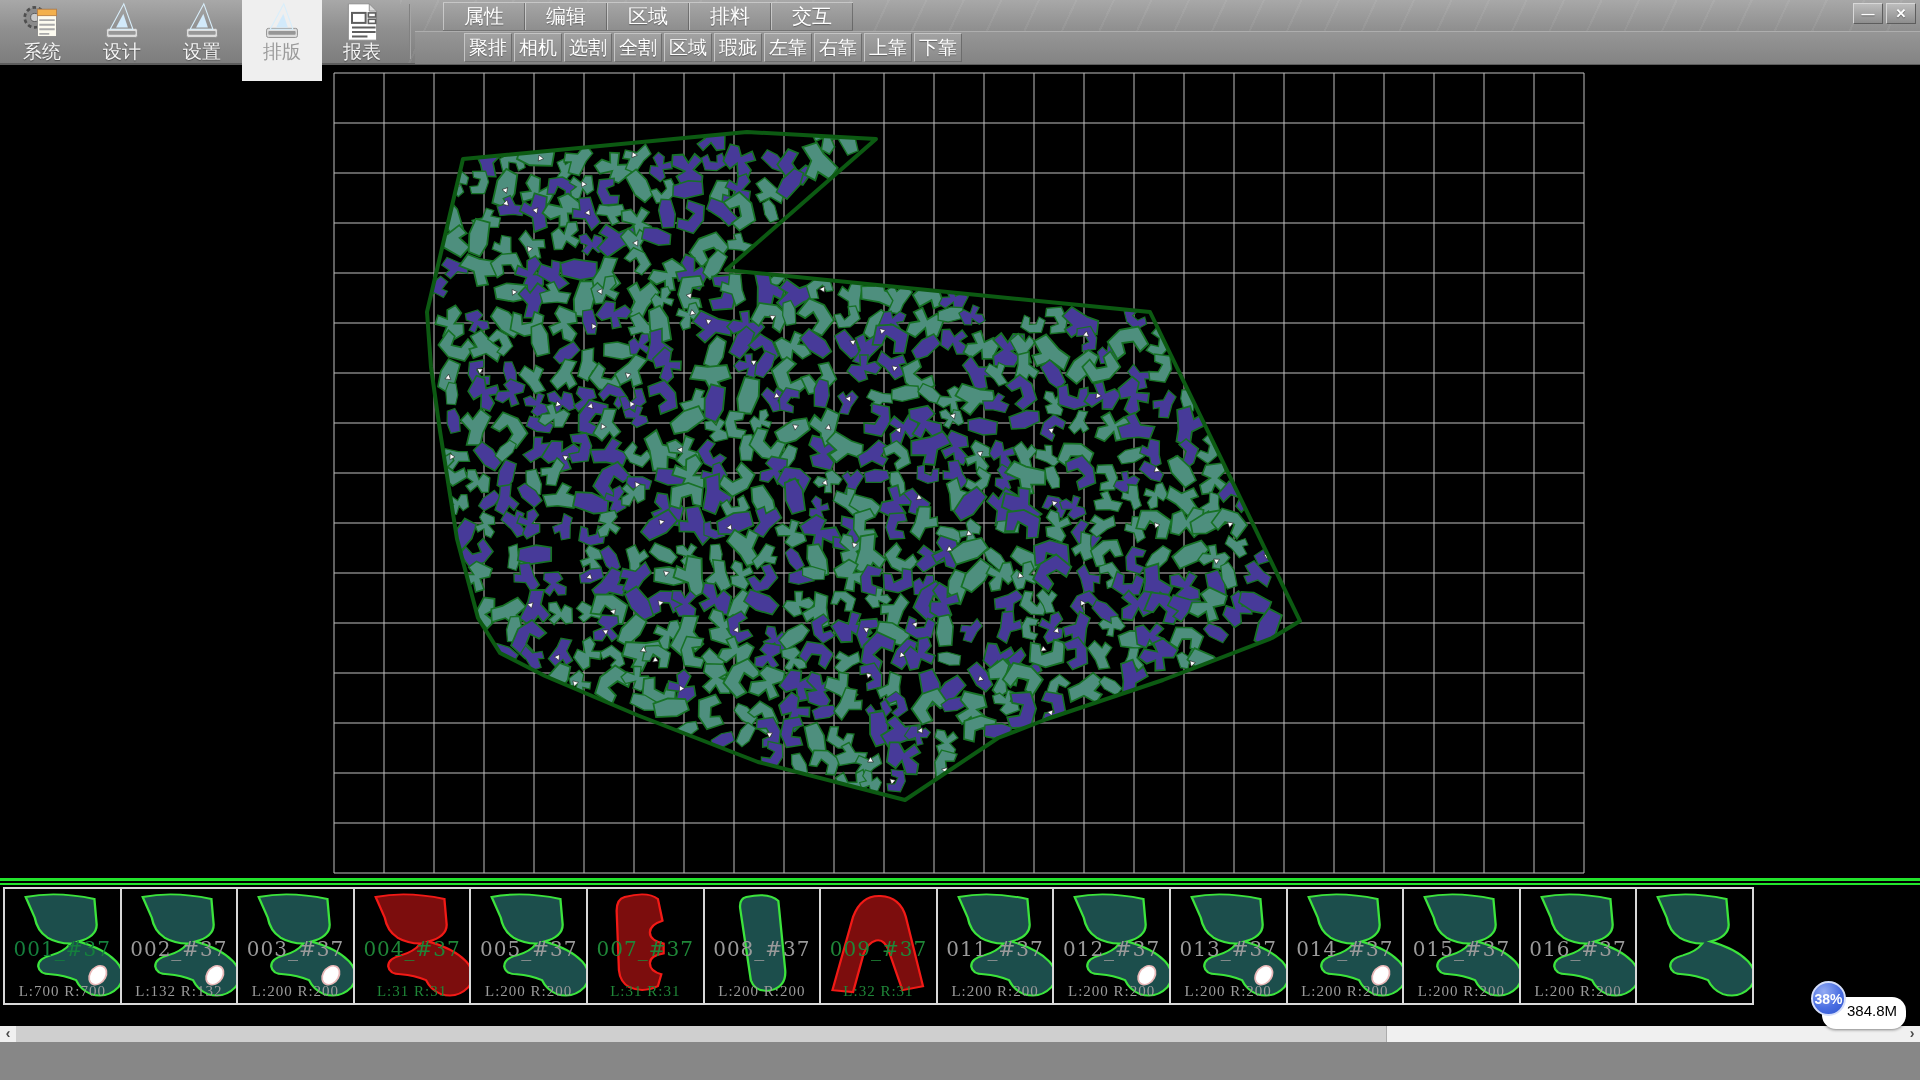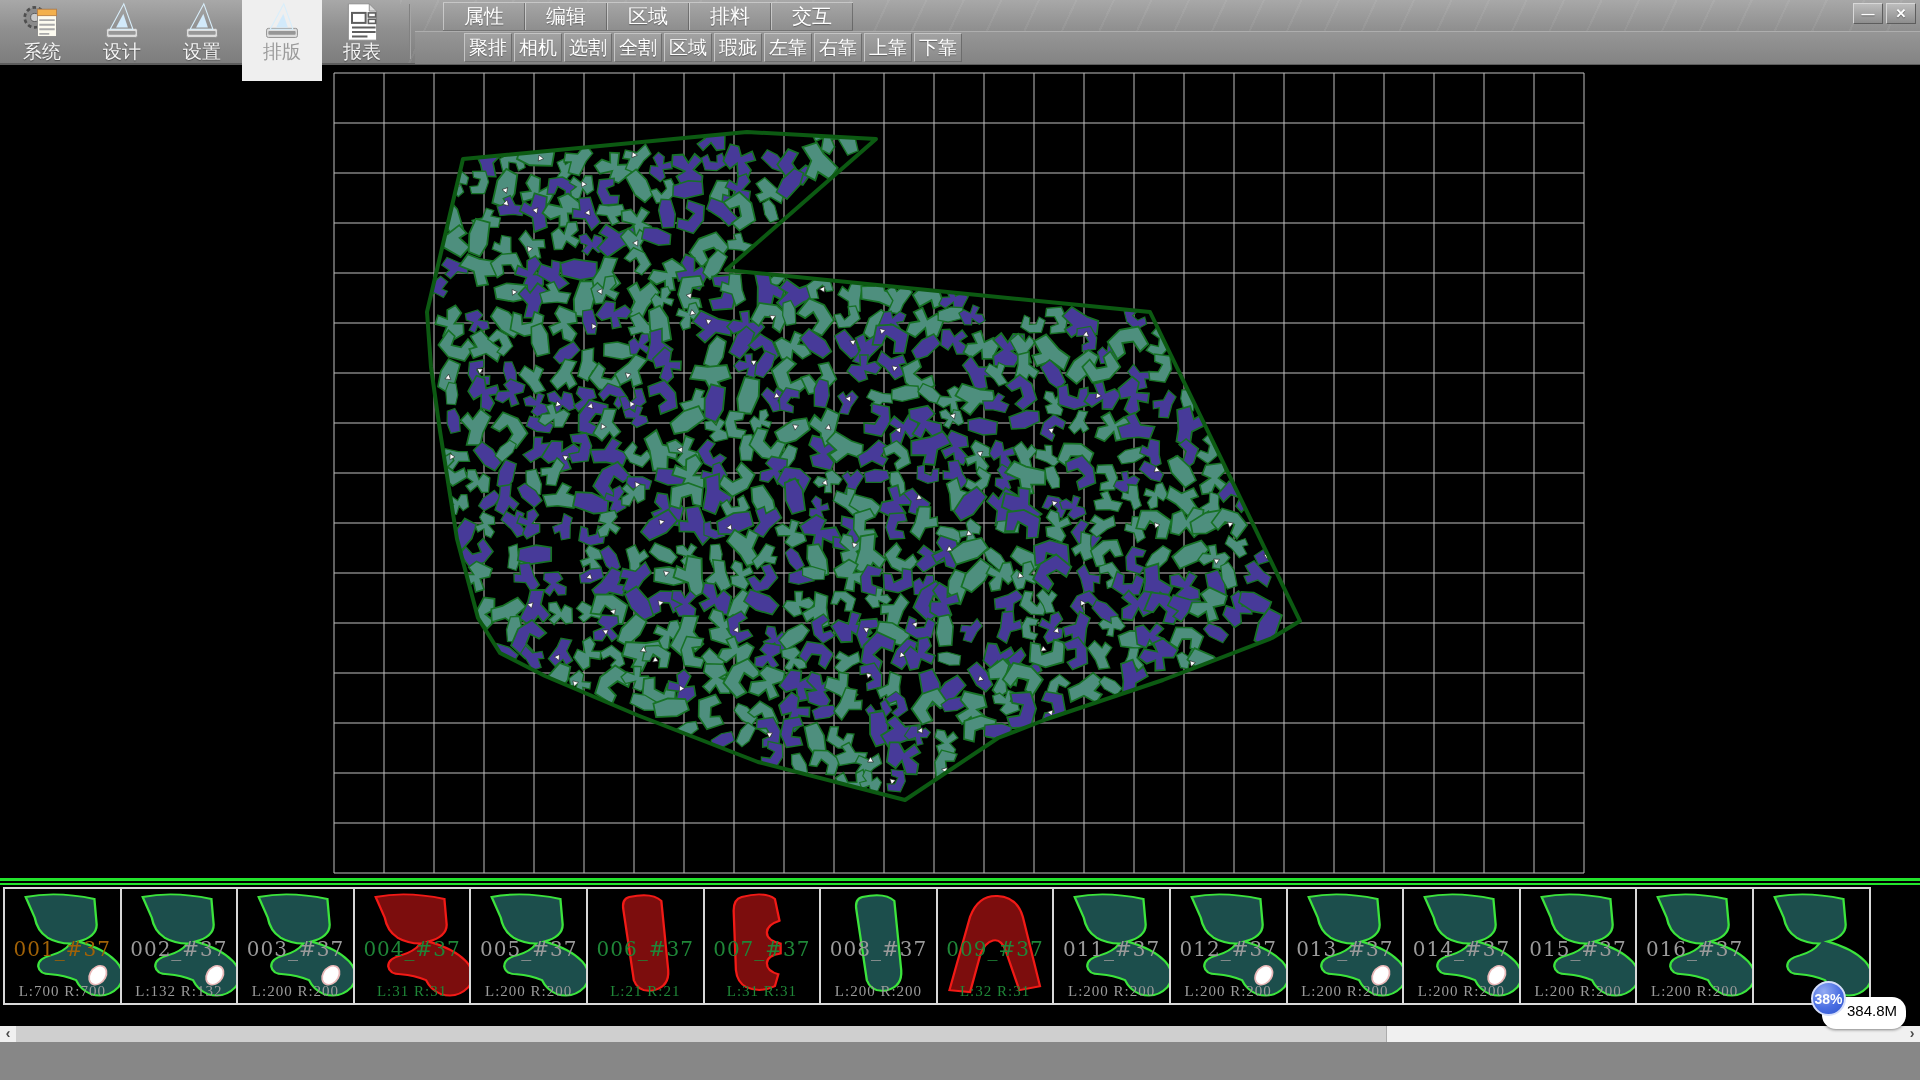--- a/index.html
+++ b/index.html
@@ -865,21 +865,21 @@
 
 <div class="strip">
   <div class="green-a" style="background: rgb(34, 228, 44);"></div>
   <div class="green-b" style="background: rgb(34, 228, 44);"></div>
   <div class="cells" id="cells">
       <div class="cell">
         <svg viewBox="0 0 100 115" preserveAspectRatio="none">
           <path d="M18,8 Q45,2 78,10 L80,36 Q80,48 64,53 Q86,60 97,73 Q107,86 99,99 Q89,111 75,106 Q66,102 62,92 Q52,87 40,86 Q30,86 29,78 Q29,70 40,67 Q52,63 57,55 Q46,55 37,49 Q28,42 26,29 Z" fill="#1c4e4c" stroke="#3ce43c" stroke-width="2"></path>
           <ellipse cx="81" cy="87" rx="7" ry="10" transform="rotate(25 81 87)" fill="#ffffff" stroke="#e9b8b8" stroke-width="1.5"></ellipse>
         </svg>
-        <div class="cid" style="color:#a16207">001_#37</div>
+        <div class="cid" style="color:#15803d">001_#37</div>
         <div class="clr" style="color:#9a9a9a">L:700 R:700</div>
       </div>
       <div class="cell">
         <svg viewBox="0 0 100 115" preserveAspectRatio="none">
           <path d="M18,8 Q45,2 78,10 L80,36 Q80,48 64,53 Q86,60 97,73 Q107,86 99,99 Q89,111 75,106 Q66,102 62,92 Q52,87 40,86 Q30,86 29,78 Q29,70 40,67 Q52,63 57,55 Q46,55 37,49 Q28,42 26,29 Z" fill="#1c4e4c" stroke="#3ce43c" stroke-width="2"></path>
           <ellipse cx="81" cy="87" rx="7" ry="10" transform="rotate(25 81 87)" fill="#ffffff" stroke="#e9b8b8" stroke-width="1.5"></ellipse>
         </svg>
         <div class="cid" style="color:#9a9a9a">002_#37</div>
         <div class="clr" style="color:#9a9a9a">L:132 R:132</div>
       </div>
@@ -897,27 +897,20 @@
         </svg>
         <div class="cid" style="color:#1f8738">004_#37</div>
         <div class="clr" style="color:#1f8738">L:31 R:31</div>
       </div>
       <div class="cell">
         <svg viewBox="0 0 100 115" preserveAspectRatio="none">
           <path d="M18,8 Q45,2 78,10 L80,36 Q80,48 64,53 Q86,60 97,73 Q107,86 99,99 Q89,111 75,106 Q66,102 62,92 Q52,87 40,86 Q30,86 29,78 Q29,70 40,67 Q52,63 57,55 Q46,55 37,49 Q28,42 26,29 Z" fill="#1c4e4c" stroke="#3ce43c" stroke-width="2"></path>
         </svg>
         <div class="cid" style="color:#9a9a9a">005_#37</div>
         <div class="clr" style="color:#9a9a9a">L:200 R:200</div>
-      </div>
-      <div class="cell">
-        <svg viewBox="0 0 100 115" preserveAspectRatio="none">
-          <path d="M36,8 Q56,3 64,12 L70,82 Q71,98 58,102 Q44,105 40,92 L31,22 Q29,10 36,8 Z" fill="#7c0d0d" stroke="#f21a16" stroke-width="2"></path>
-        </svg>
-        <div class="cid" style="color:#1f8738">006_#37</div>
-        <div class="clr" style="color:#1f8738">L:21 R:21</div>
       </div>
       <div class="cell">
         <svg viewBox="0 0 100 115" preserveAspectRatio="none">
           <path d="M32,8 Q52,2 61,10 L65,32 Q54,36 54,44 Q54,52 66,55 L66,65 Q54,67 54,75 Q54,83 64,86 L61,98 Q48,105 36,99 Q28,94 27,82 L25,22 Q25,10 32,8 Z" fill="#7c0d0d" stroke="#f21a16" stroke-width="2"></path>
         </svg>
         <div class="cid" style="color:#1f8738">007_#37</div>
         <div class="clr" style="color:#1f8738">L:31 R:31</div>
       </div>
       <div class="cell">
         <svg viewBox="0 0 100 115" preserveAspectRatio="none">

